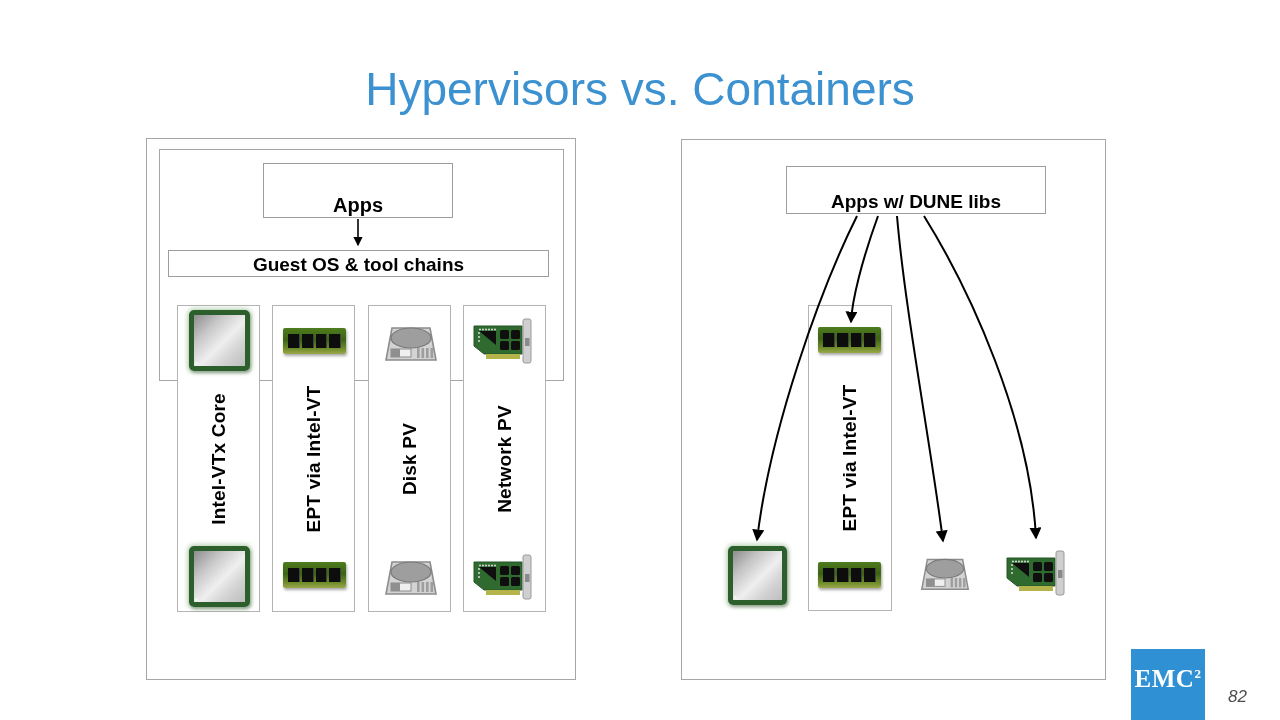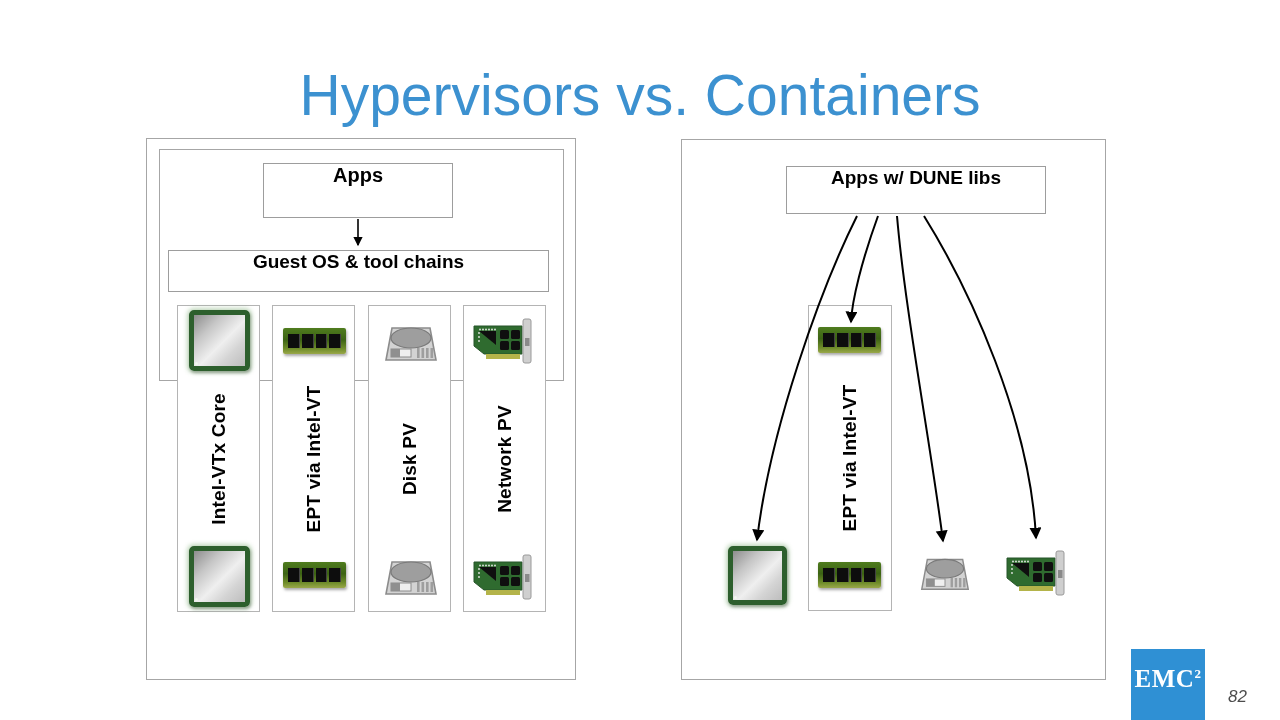--- a/index.html
+++ b/index.html
@@ -16,21 +16,21 @@
     color: #000;
   }
 
   
   .slide-title {
     position: absolute;
     left: 0;
     top: 62px;
     width: 1280px;
     text-align: center;
-    font-size: 57px;
+    font-size: 46px;
     font-weight: 400;
     color: #3c91d0;
     letter-spacing: 0px;
     white-space: nowrap;
   }
 
   
   .panel {
     position: absolute;
     background: #ffffff;
@@ -50,32 +50,32 @@
     box-sizing: border-box;
     background: transparent;
   }
 
   .label-box {
     position: absolute;
     border: 1px solid #9d9d9d;
     box-sizing: border-box;
     background: #ffffff;
     display: flex;
-    align-items: flex-start;
+    align-items: flex-end;
     justify-content: center;
     font-weight: bold;
     color: #000;
   }
 
   #apps-box {
     left: 263px; top: 163px; width: 190px; height: 55px;
     font-size: 20px;
   }
   #guest-os-box {
-    left: 168px; top: 250px; width: 381px; height: 42px;
+    left: 168px; top: 250px; width: 381px; height: 27px;
     font-size: 19px;
   }
   #apps-dune-box {
     left: 786px; top: 166px; width: 260px; height: 48px;
     font-size: 19px;
   }
 
   
   .device-column {
     position: absolute;

